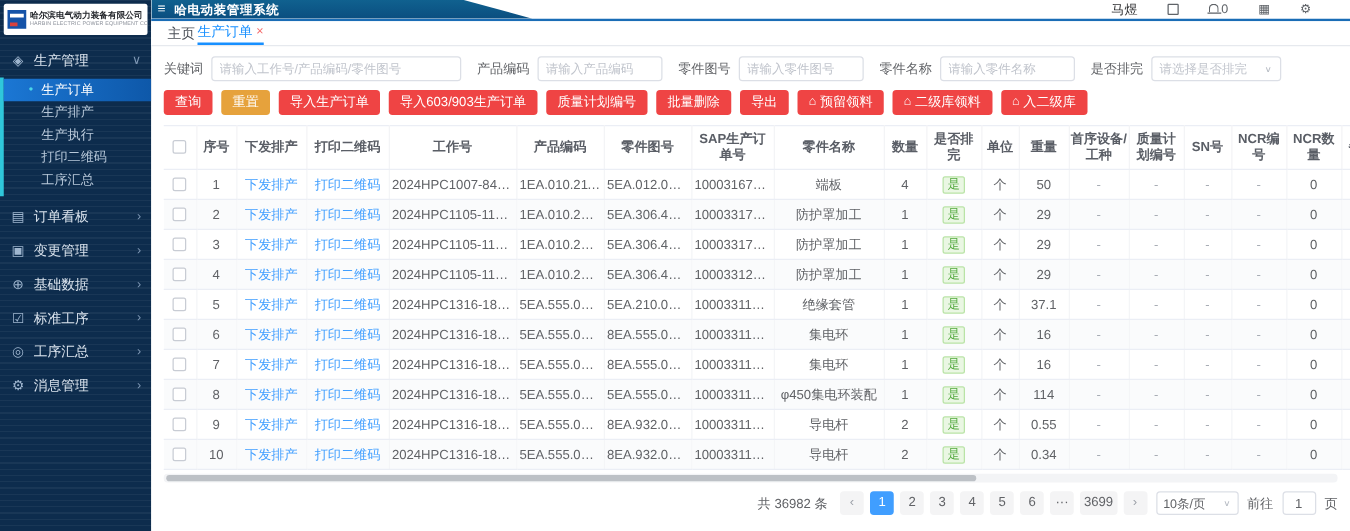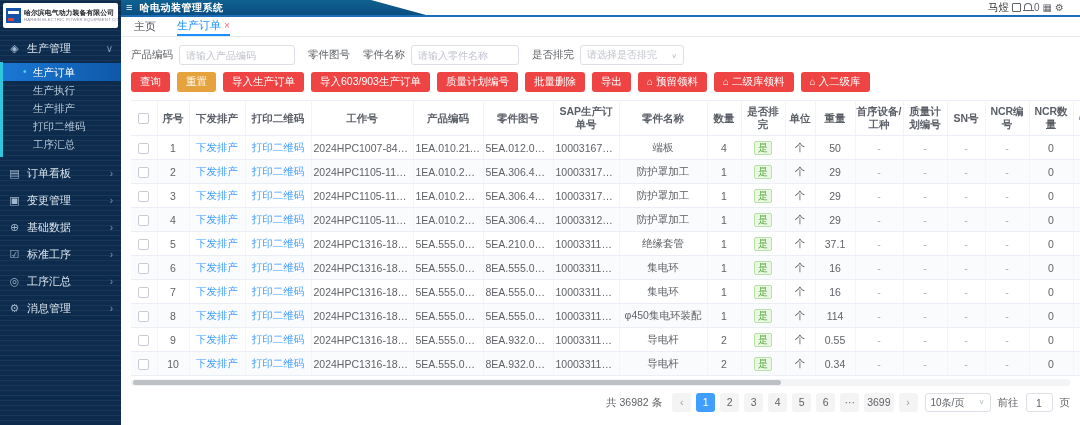--- a/index.html
+++ b/index.html
@@ -30,41 +30,41 @@
   .bullet{position:absolute;left:20px;color:#4ad6e8;font-size:10px}
 
   
   .main{flex:1;display:flex;flex-direction:column;background:#fff;min-width:0}
   .topbar{height:17px;flex:none;background:#fff;border-bottom:2px solid #1a6db6;display:flex;align-items:stretch}
   .banner{width:305px;flex:none;background:linear-gradient(180deg,#10618f,#0a4e80);
     clip-path:polygon(0 0,calc(100% - 55px) 0,100% 100%,0 100%);
     display:flex;align-items:center;gap:7px;padding-left:5px}
   .hamburger{color:#fff;font-size:11px;line-height:1;cursor:pointer}
   .apptitle{color:#fff;font-size:10px;font-weight:bold;letter-spacing:.5px;white-space:nowrap}
-  .userarea{margin-left:auto;display:flex;align-items:center;gap:3px;padding-right:16px;color:#5f6368}
+  .userarea{margin-left:auto;display:flex;align-items:center;gap:24px;padding-right:31px;color:#5f6368}
   .uname{font-size:10.5px;color:#303133}
   .fsicon{width:9px;height:9px;border:1.4px solid #5f6368;border-radius:1px;cursor:pointer}
   .bellwrap{display:flex;align-items:center;gap:2px;cursor:pointer}
   .bell{width:8px;height:7px;border:1.3px solid #5f6368;border-bottom:none;border-radius:4px 4px 1px 1px;position:relative;margin-top:-2px}
   .bell::after{content:"";position:absolute;left:-2.5px;right:-2.5px;bottom:-1.4px;height:1.3px;background:#5f6368}
   .bellcount{font-size:10px;line-height:1}
   .gridicon,.gearicon{font-size:10px;cursor:pointer;line-height:1}
 
-  .tabbar{height:20px;flex:none;border-bottom:1px solid #e6e9ee;display:flex;align-items:stretch;gap:21px;padding:0 13px;background:#fff}
+  .tabbar{height:20px;flex:none;border-bottom:1px solid #e6e9ee;display:flex;align-items:stretch;gap:2px;padding:0 13px;background:#fff}
   .tab{font-size:11px;color:#4a4f57;display:flex;align-items:center;cursor:pointer}
   .tab.active{color:#1890ff;border-bottom:2px solid #1890ff;gap:3px}
   .tabclose{color:#f56c6c;font-size:10px;line-height:1;cursor:pointer}
 
   .content{flex:1;padding:8px 10px 0;display:flex;flex-direction:column;min-width:0}
   .filters{display:flex;align-items:center;gap:13px}
   .fgroup{display:flex;align-items:center;gap:6px}
   .flabel{font-size:10.5px;color:#606266;white-space:nowrap}
   .ipt{height:20px;border:1px solid #dcdfe6;border-radius:3px;padding:0 6px;font-size:10px;color:#333;outline:none;font-family:inherit}
   .ipt::placeholder{color:#c0c4cc}
-  .w200{width:200px}.w100{width:116px}.w108{width:108px}
+  .w200{width:200px}.w100{width:100px}.w108{width:108px}
   .select{height:20px;border:1px solid #dcdfe6;border-radius:3px;padding:0 6px;display:flex;align-items:center;gap:4px;justify-content:space-between;cursor:pointer;background:#fff}
   .select.w100{width:104px}
   .ph{font-size:10px;color:#c0c4cc;white-space:nowrap}
   .selval{font-size:10px;color:#606266;white-space:nowrap}
   .selchev{font-size:8px;color:#b7bcc4;transform:scaleY(.8)}
 
   .btnrow{display:flex;align-items:center;gap:7px;margin-top:7px}
   .btn{height:20px;border:none;border-radius:3px;padding:0 9px;font-size:10.5px;color:#fff;cursor:pointer;
        font-family:inherit;display:flex;align-items:center;gap:3px;white-space:nowrap}
   .btn.primary{background:#ef4444}
@@ -113,22 +113,22 @@
       </span>
     </div>
     <nav>
       <div class="section">
         <span class="sicon">◈</span>
         <span class="slabel">生产管理</span>
         <span class="chev">∨</span>
       </div>
       <div class="submenu">
           <div class="subitem active"><span class="bullet">•</span><span>生产订单</span></div>
+          <div class="subitem"><span>生产排产</span></div>
           <div class="subitem"><span>生产执行</span></div>
-          <div class="subitem"><span>生产排产</span></div>
           <div class="subitem"><span>打印二维码</span></div>
           <div class="subitem"><span>工序汇总</span></div>
         </div>
       <div>
           <div class="section">
             <span class="sicon">▤</span>
             <span class="slabel">订单看板</span>
             <span class="chev">›</span>
           </div>
           <div class="section">
@@ -184,25 +184,30 @@
       <span class="tab active">
         <span>生产订单</span>
         <span class="tabclose">×</span>
       </span>
     </div>
 
     <div class="content">
 
       <div class="filters">
         <div class="fgroup">
+          <span class="flabel">关键词</span>
+          <input class="ipt w200" placeholder="请输入工作号/产品编码/零件图号" style="">
+        </div>
+        <div class="fgroup">
           <span class="flabel">产品编码</span>
           <input class="ipt w100" placeholder="请输入产品编码" style="">
         </div>
         <div class="fgroup">
           <span class="flabel">零件图号</span>
+          <input class="ipt w100" placeholder="请输入零件图号" style="">
         </div>
         <div class="fgroup">
           <span class="flabel">零件名称</span>
           <input class="ipt w108" placeholder="请输入零件名称" style="">
         </div>
         <div class="fgroup">
           <span class="flabel">是否排完</span>
           <div class="select w100">
             <span class="ph">请选择是否排完</span>
             <span class="selchev">∨</span>

